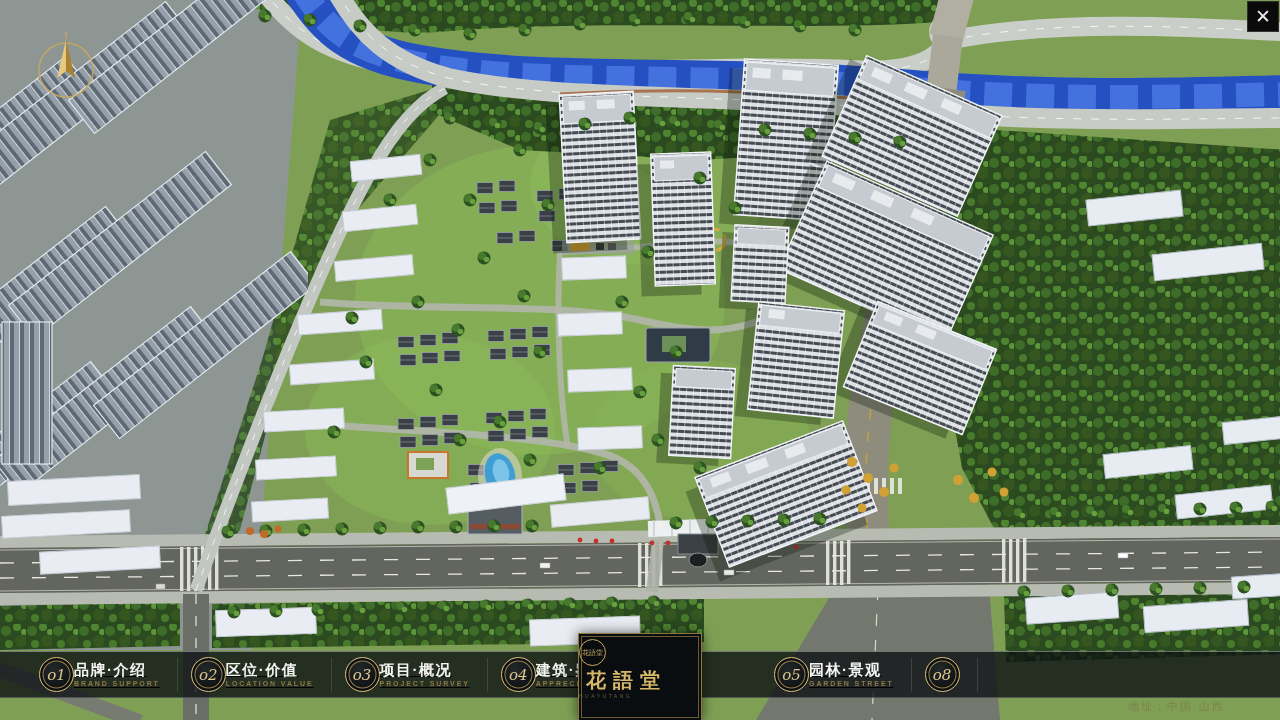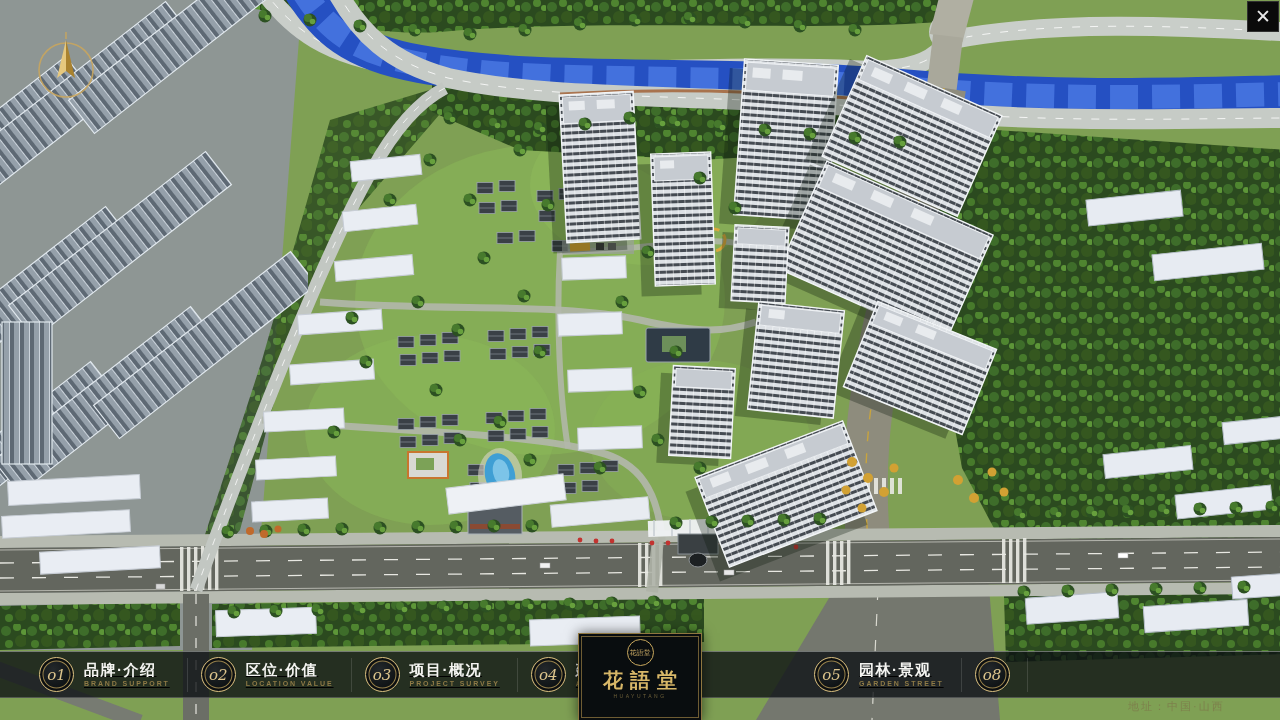--- a/index.html
+++ b/index.html
@@ -16,36 +16,36 @@
 
   
   .navbar{position:absolute;left:0;top:651px;width:1280px;height:47px;box-sizing:border-box;
           background:rgba(12,16,19,0.78);
           border-top:1px solid rgba(214,218,214,0.45);
           border-bottom:1px solid rgba(170,170,170,0.35);
           display:flex;align-items:center;z-index:5;}
   .nav-group{display:flex;align-items:center;height:100%;}
   .nav-group.left{margin-left:26px;}
   .nav-group.right{margin-left:132px;}
-  .nav-item{display:flex;align-items:center;gap:10px;height:34px;padding:0 17px 0 13px;
+  .nav-item{display:flex;align-items:center;height:34px;padding:0 17px 0 13px;
             border-right:1px solid rgba(255,255,255,0.13);cursor:pointer;}
   .badge{flex:0 0 auto;width:33px;height:33px;border-radius:50%;border:1px solid #d4ba7c;
          box-shadow:inset 0 0 0 2.5px #0b0e10, inset 0 0 0 3.5px #97814b;
          background:radial-gradient(circle at 40% 35%,#23282b,#0d1113 70%);
          display:flex;align-items:center;justify-content:center;
          color:#dcc48c;font-family:"DejaVu Serif","Liberation Serif",serif;
          font-style:italic;font-size:15px;}
   .nav-texts{display:flex;flex-direction:column;justify-content:center;text-decoration:underline;}
   .cn{font-size:15px;font-weight:bold;color:#f4f4f1;letter-spacing:1.5px;line-height:1.05;white-space:nowrap;}
   .en{font-size:7px;font-weight:bold;color:#8e7a46;letter-spacing:1.9px;margin-top:2.5px;white-space:nowrap;}
 
   .logo-panel{position:absolute;left:578px;top:633px;width:124px;height:88px;box-sizing:border-box;
               background:#090d0f;border:1px solid #8f7740;
               box-shadow:inset 0 0 0 2px #090d0f, inset 0 0 0 3px #6e5c33, 0 0 12px rgba(0,0,0,.6);
-              display:flex;flex-direction:column;align-items:center;z-index:6;cursor:pointer;}
+              display:flex;flex-direction:column;align-items:flex-start;z-index:6;cursor:pointer;}
   .seal{width:27px;height:27px;margin-top:5px;border-radius:50%;border:1.5px solid #c9a95e;
         box-sizing:border-box;display:flex;align-items:center;justify-content:center;
         color:#d2b168;font-size:7px;letter-spacing:0;line-height:1;}
   .logo-title{margin-top:3px;color:#d7b768;font-family:"DejaVu Serif","Liberation Serif",serif;
               font-weight:bold;font-size:20px;letter-spacing:7px;text-indent:7px;line-height:1.1;}
   .logo-sub{margin-top:2px;color:#6e6039;font-size:5px;letter-spacing:2.5px;}
   .address{position:absolute;left:1128px;top:699px;font-size:11px;color:#7d7d4b;
            letter-spacing:2px;opacity:.9;z-index:5;white-space:nowrap;text-align:center;}
 </style>
 </head>

